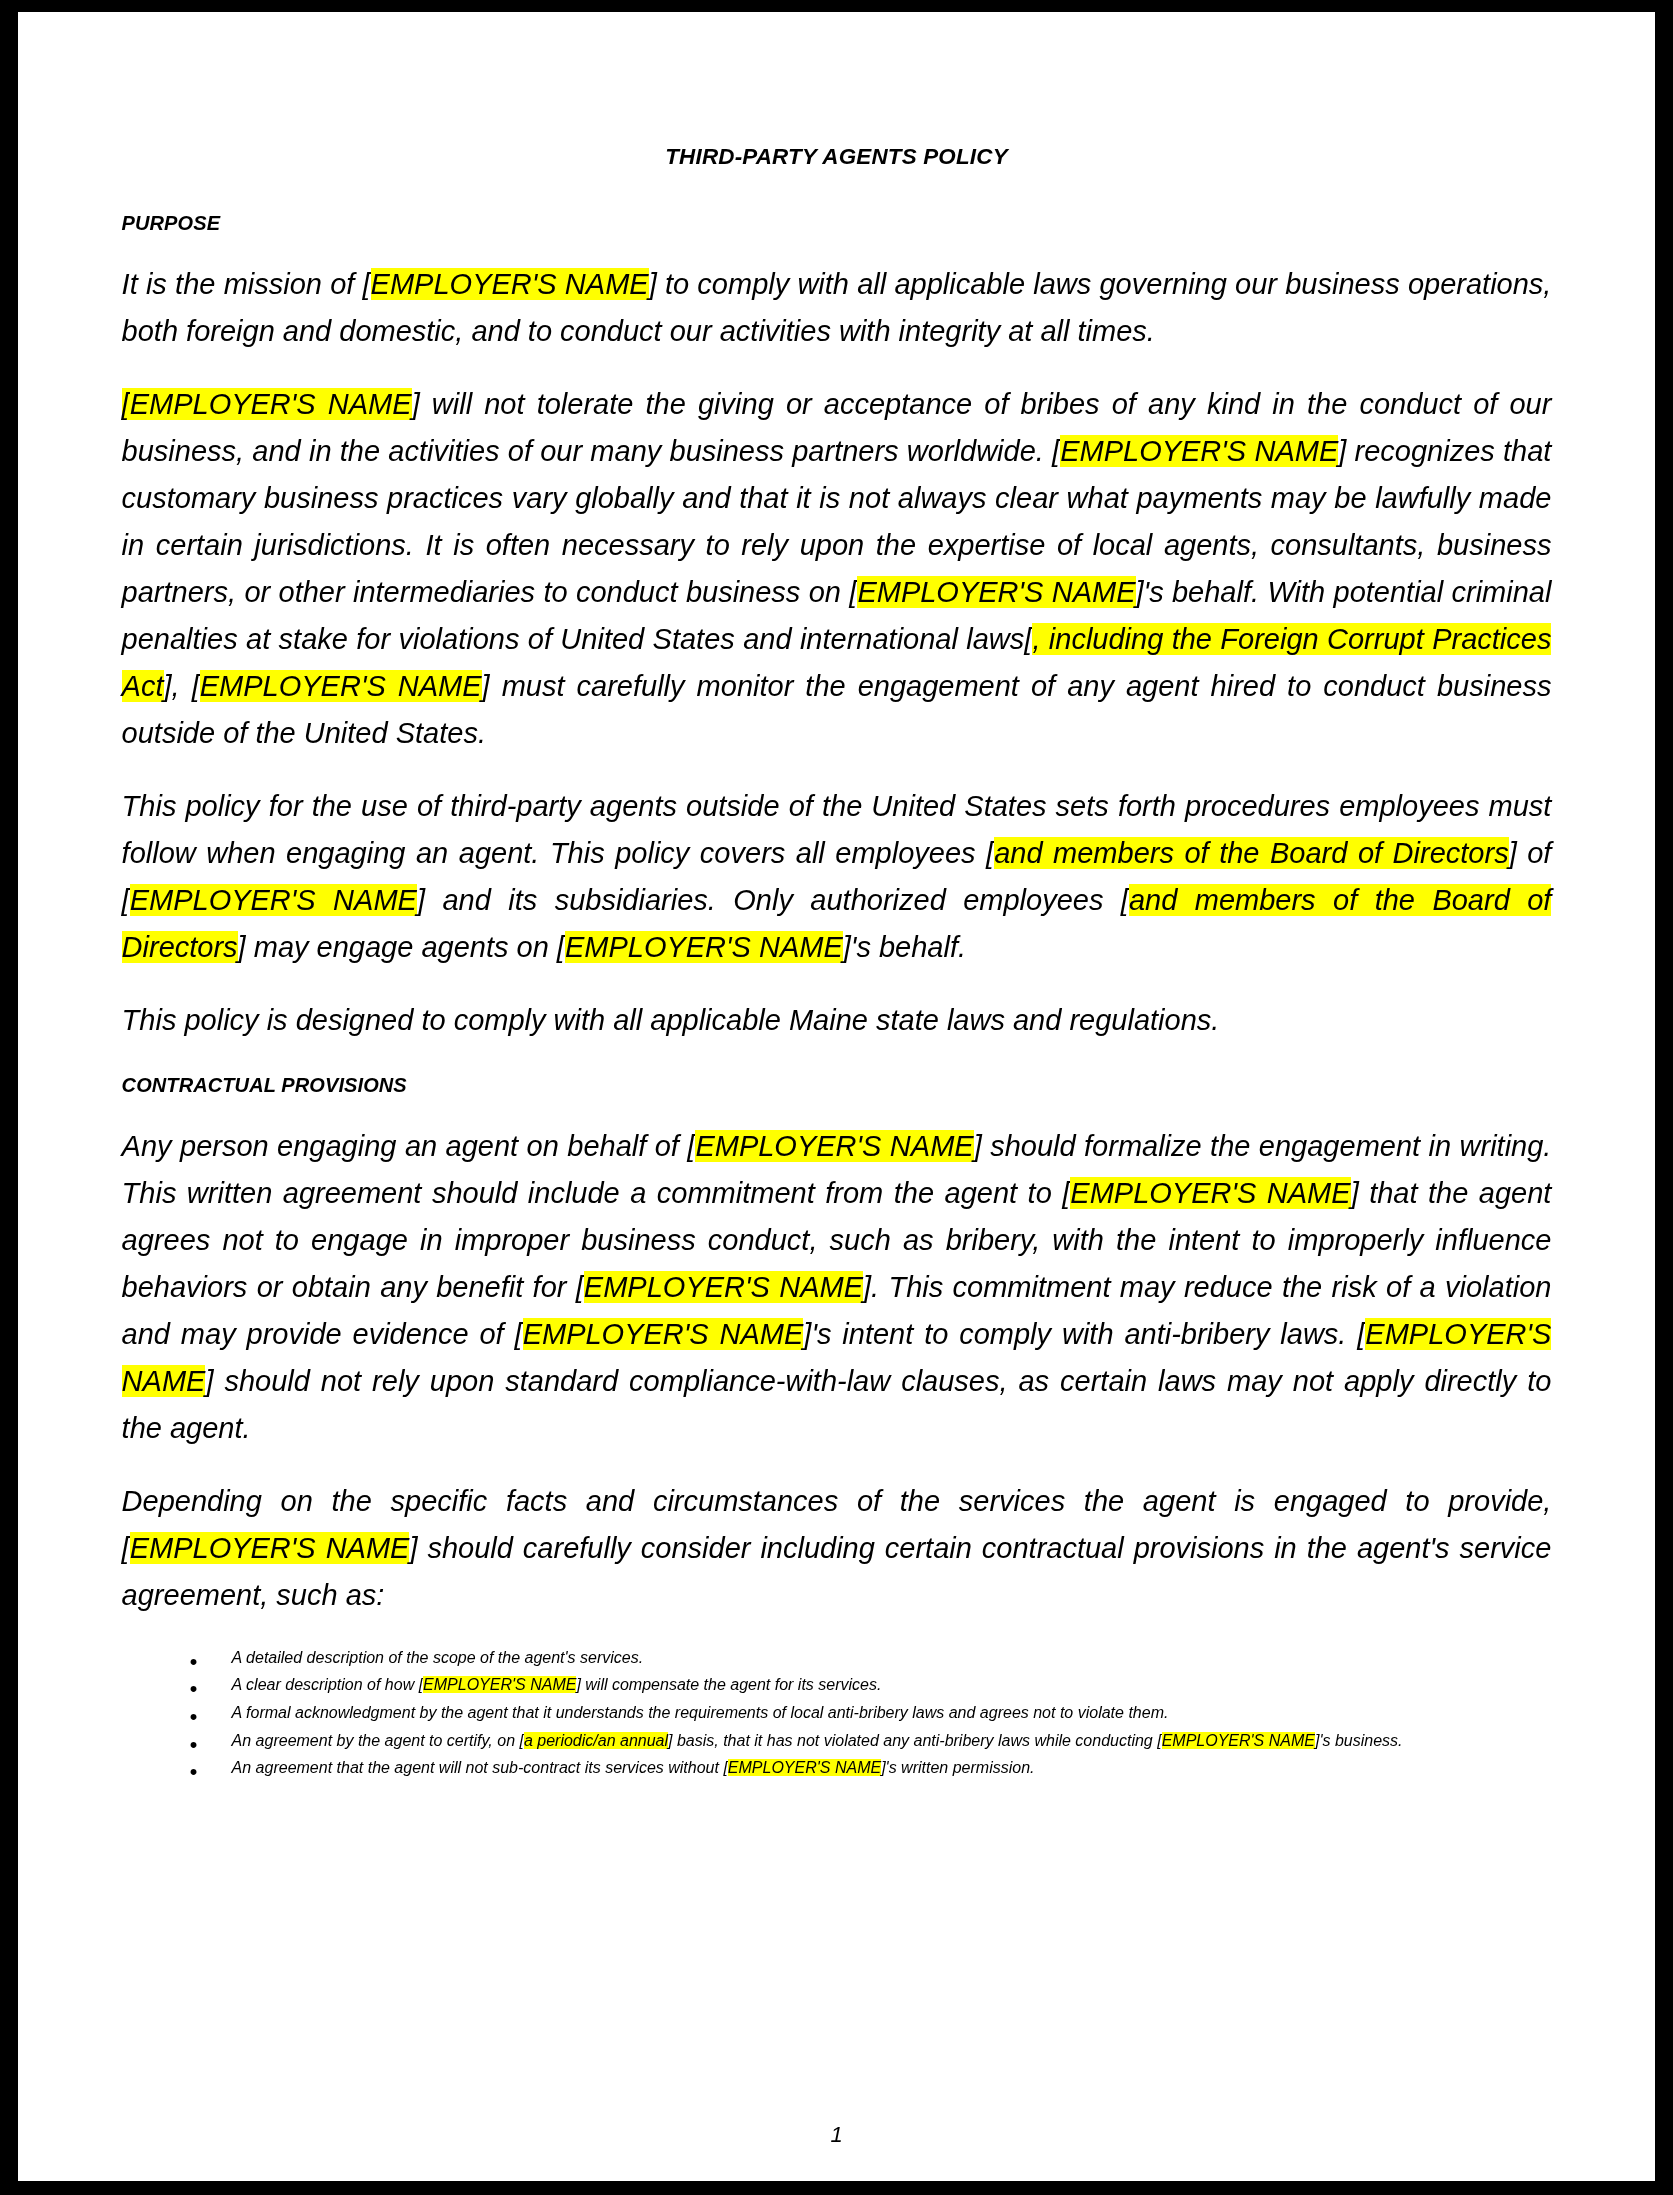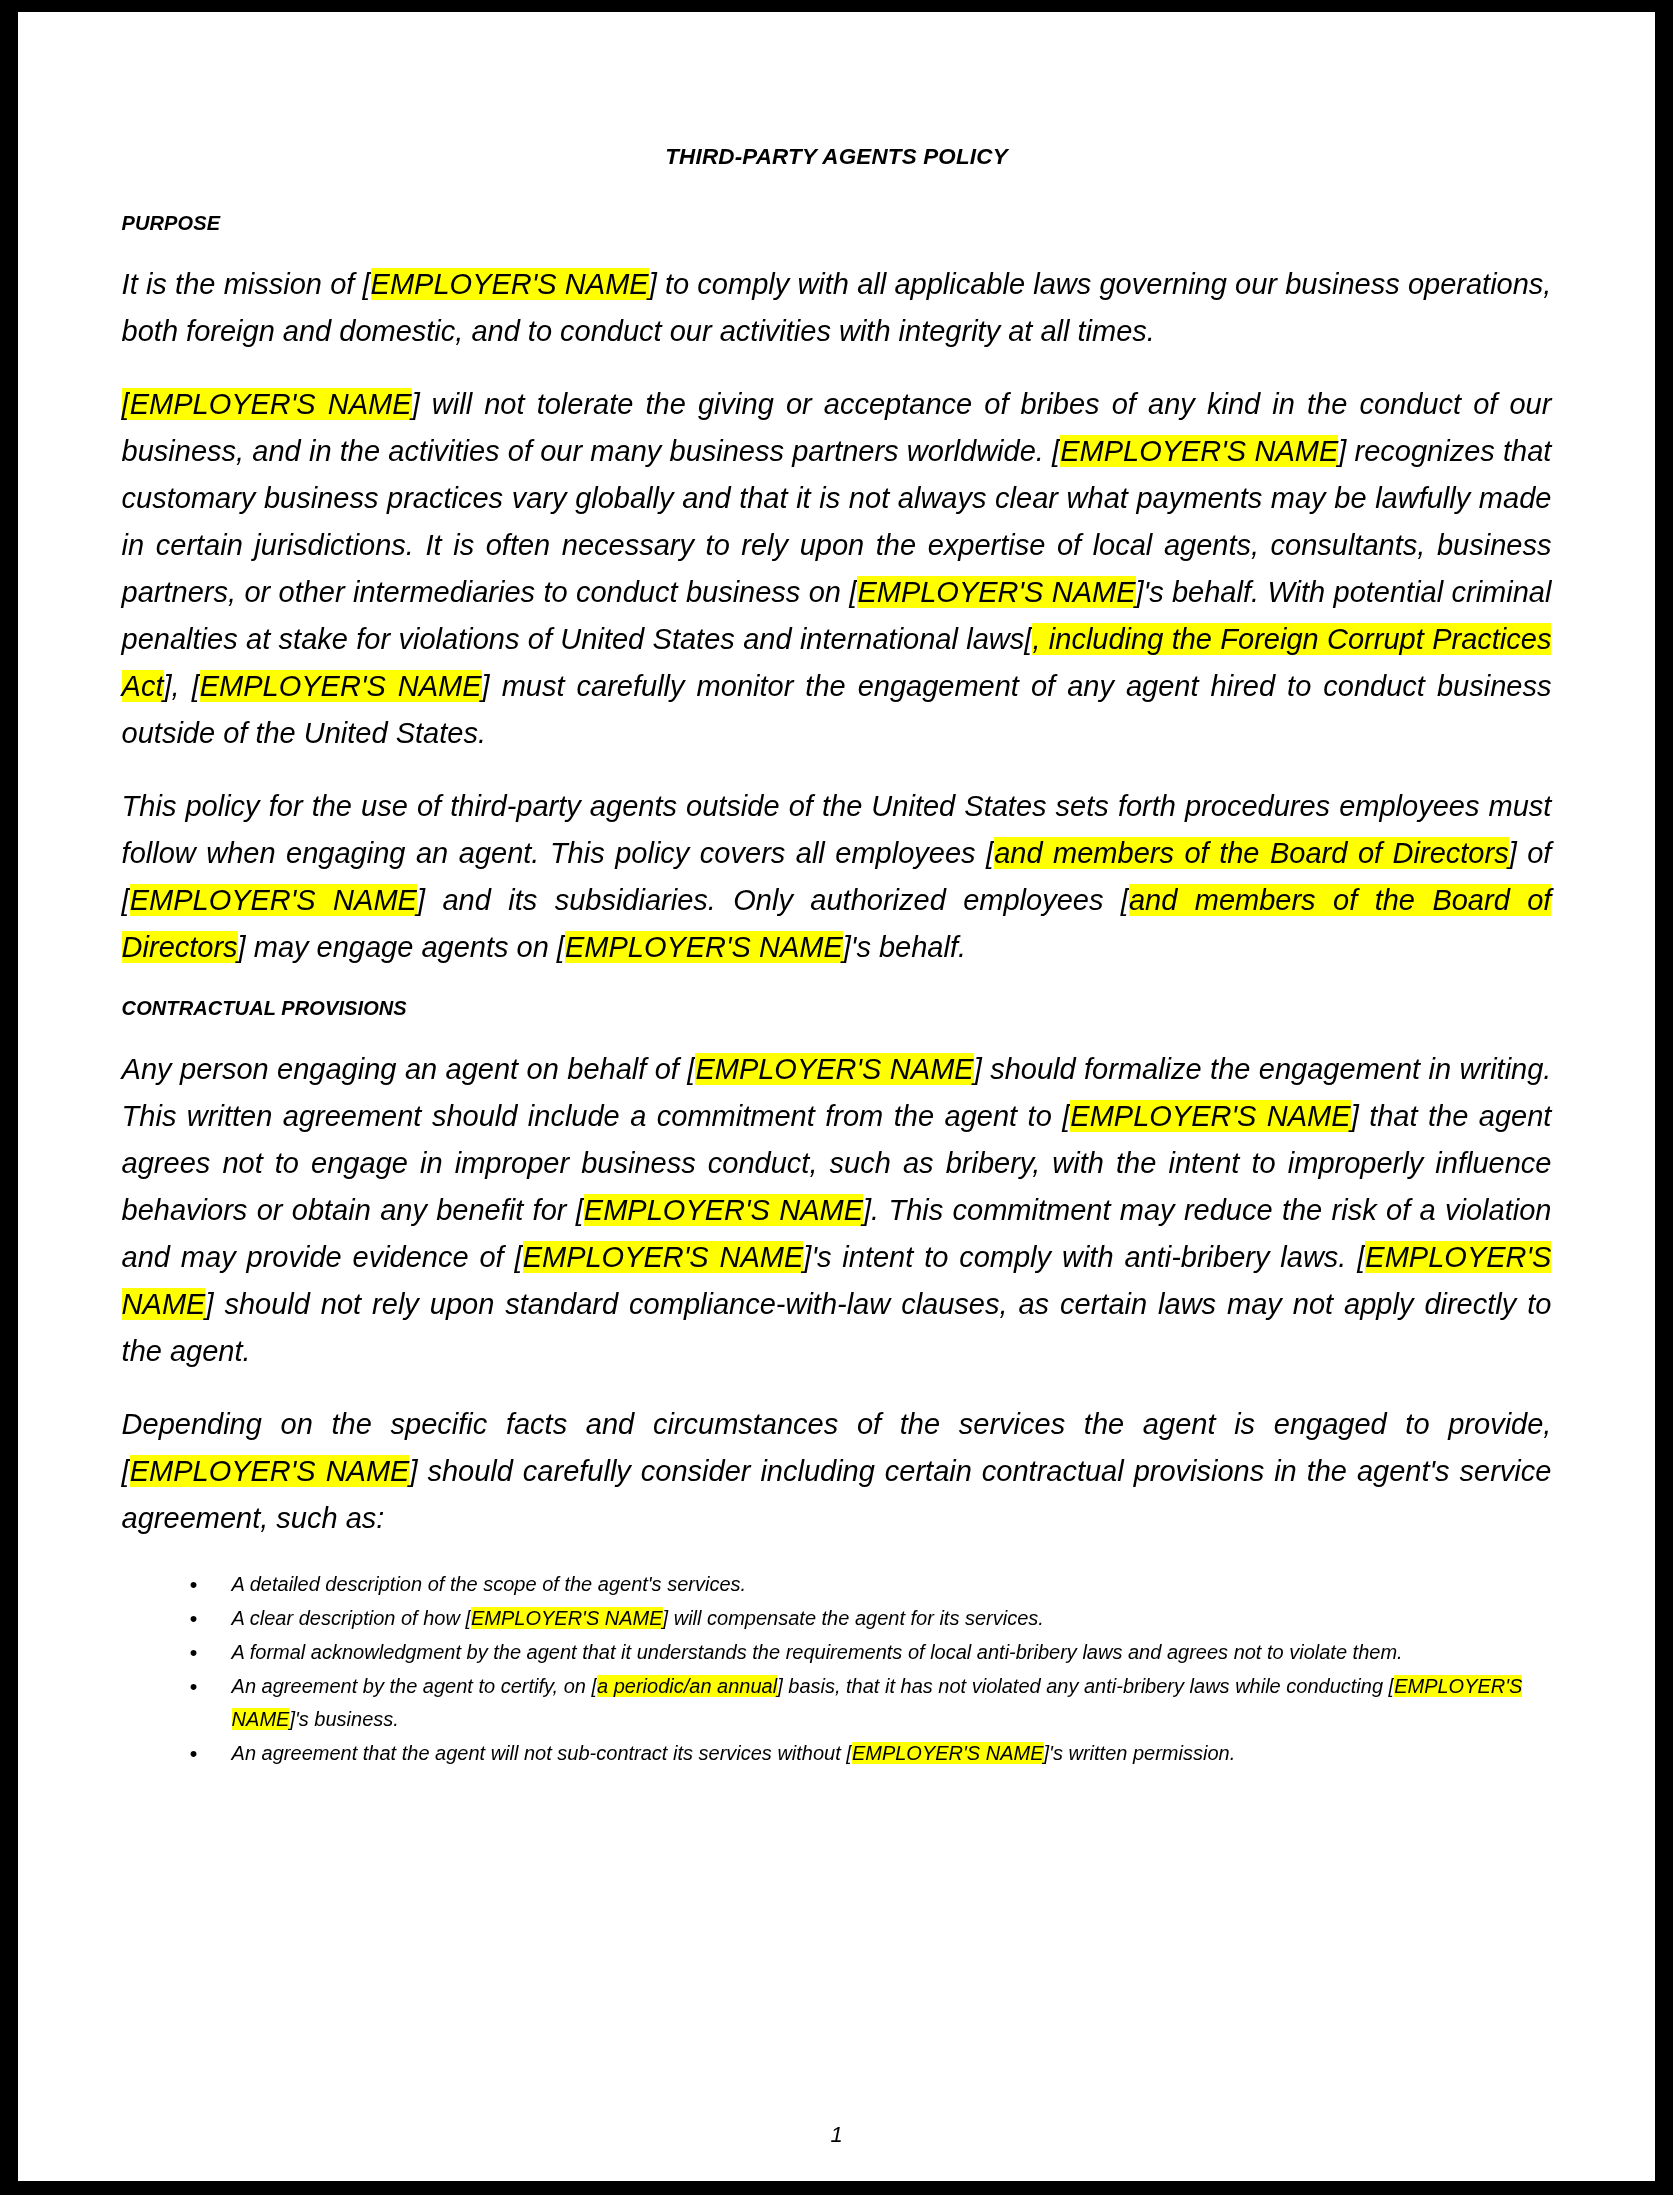--- a/index.html
+++ b/index.html
@@ -54,21 +54,21 @@
   }
   .hl {
     background: #ffff00;
   }
   ul.bullets {
     margin: 5.3px 0 0 0;
     padding: 0 0 0 42px;
     list-style: none;
   }
   ul.bullets li {
-    font-size: 20px;
+    font-size: 16px;
     line-height: 1.62;
     color: #000;
     position: relative;
     padding-left: 68px;
     margin-bottom: 1.8px;
   }
   ul.bullets li::before {
     content: "\2022";
     position: absolute;
     left: 26px;
@@ -95,20 +95,21 @@
     <div class="doc-title">THIRD-PARTY AGENTS POLICY</div>
 
     <h2 class="section-heading">PURPOSE</h2>
 
     <p class="para"><span>It is the mission of [</span><span class="hl">EMPLOYER'S NAME</span><span>] to comply with all applicable laws governing our business operations, both foreign and domestic, and to conduct our activities with integrity at all times.</span></p>
 
     <p class="para"><span class="hl">[</span><span class="hl">EMPLOYER'S NAME</span><span>] will not tolerate the giving or acceptance of bribes of any kind in the conduct of our business, and in the activities of our many business partners worldwide. [</span><span class="hl">EMPLOYER'S NAME</span><span>] recognizes that customary business practices vary globally and that it is not always clear what payments may be lawfully made in certain jurisdictions. It is often necessary to rely upon the expertise of local agents, consultants, business partners, or other intermediaries to conduct business on [</span><span class="hl">EMPLOYER'S NAME</span><span>]'s behalf. With potential criminal penalties at stake for violations of United States and international laws[</span><span class="hl">, </span><span class="hl">including the Foreign Corrupt Practices Act</span><span>], [</span><span class="hl">EMPLOYER'S NAME</span><span>] must carefully monitor the engagement of any agent hired to conduct business outside of the United States.</span></p>
 
     <p class="para"><span>This policy for the use of third-party agents outside of the United States sets forth procedures employees must follow when engaging an agent. This policy covers all employees [</span><span class="hl">and members of the Board of Directors</span><span>] of [</span><span class="hl">EMPLOYER'S NAME</span><span>] and its subsidiaries. Only authorized employees [</span><span class="hl">and members of the Board of Directors</span><span>] may engage agents on [</span><span class="hl">EMPLOYER'S NAME</span><span>]'s behalf.</span></p>
 
+    <p class="para last">This policy is designed to comply with all applicable Maine state laws and regulations.</p>
 
     <h2 class="section-heading">CONTRACTUAL PROVISIONS</h2>
 
     <p class="para"><span>Any person engaging an agent on behalf of [</span><span class="hl">EMPLOYER'S NAME</span><span>] should formalize the engagement in writing. This written agreement should include a commitment from the agent to [</span><span class="hl">EMPLOYER'S NAME</span><span>] that the agent agrees not to engage in improper business conduct, such as bribery, with the intent to improperly influence behaviors or obtain any benefit for [</span><span class="hl">EMPLOYER'S NAME</span><span>]. This commitment may reduce the risk of a violation and may provide evidence of [</span><span class="hl">EMPLOYER'S NAME</span><span>]'s intent to comply with anti-bribery laws. [</span><span class="hl">EMPLOYER'S NAME</span><span>] should not rely upon standard compliance-with-law clauses, as certain laws may not apply directly to the agent.</span></p>
 
     <p class="para"><span>Depending on the specific facts and circumstances of the services the agent is engaged to provide, [</span><span class="hl">EMPLOYER'S NAME</span><span>] should carefully consider including certain contractual provisions in the agent's service agreement, such as:</span></p>
 
     <ul class="bullets">
       <li><span>A detailed description of the scope of the agent's services.</span></li>
       <li><span>A clear description of how [</span><span class="hl">EMPLOYER'S NAME</span><span>] will compensate the agent for its services.</span></li>

